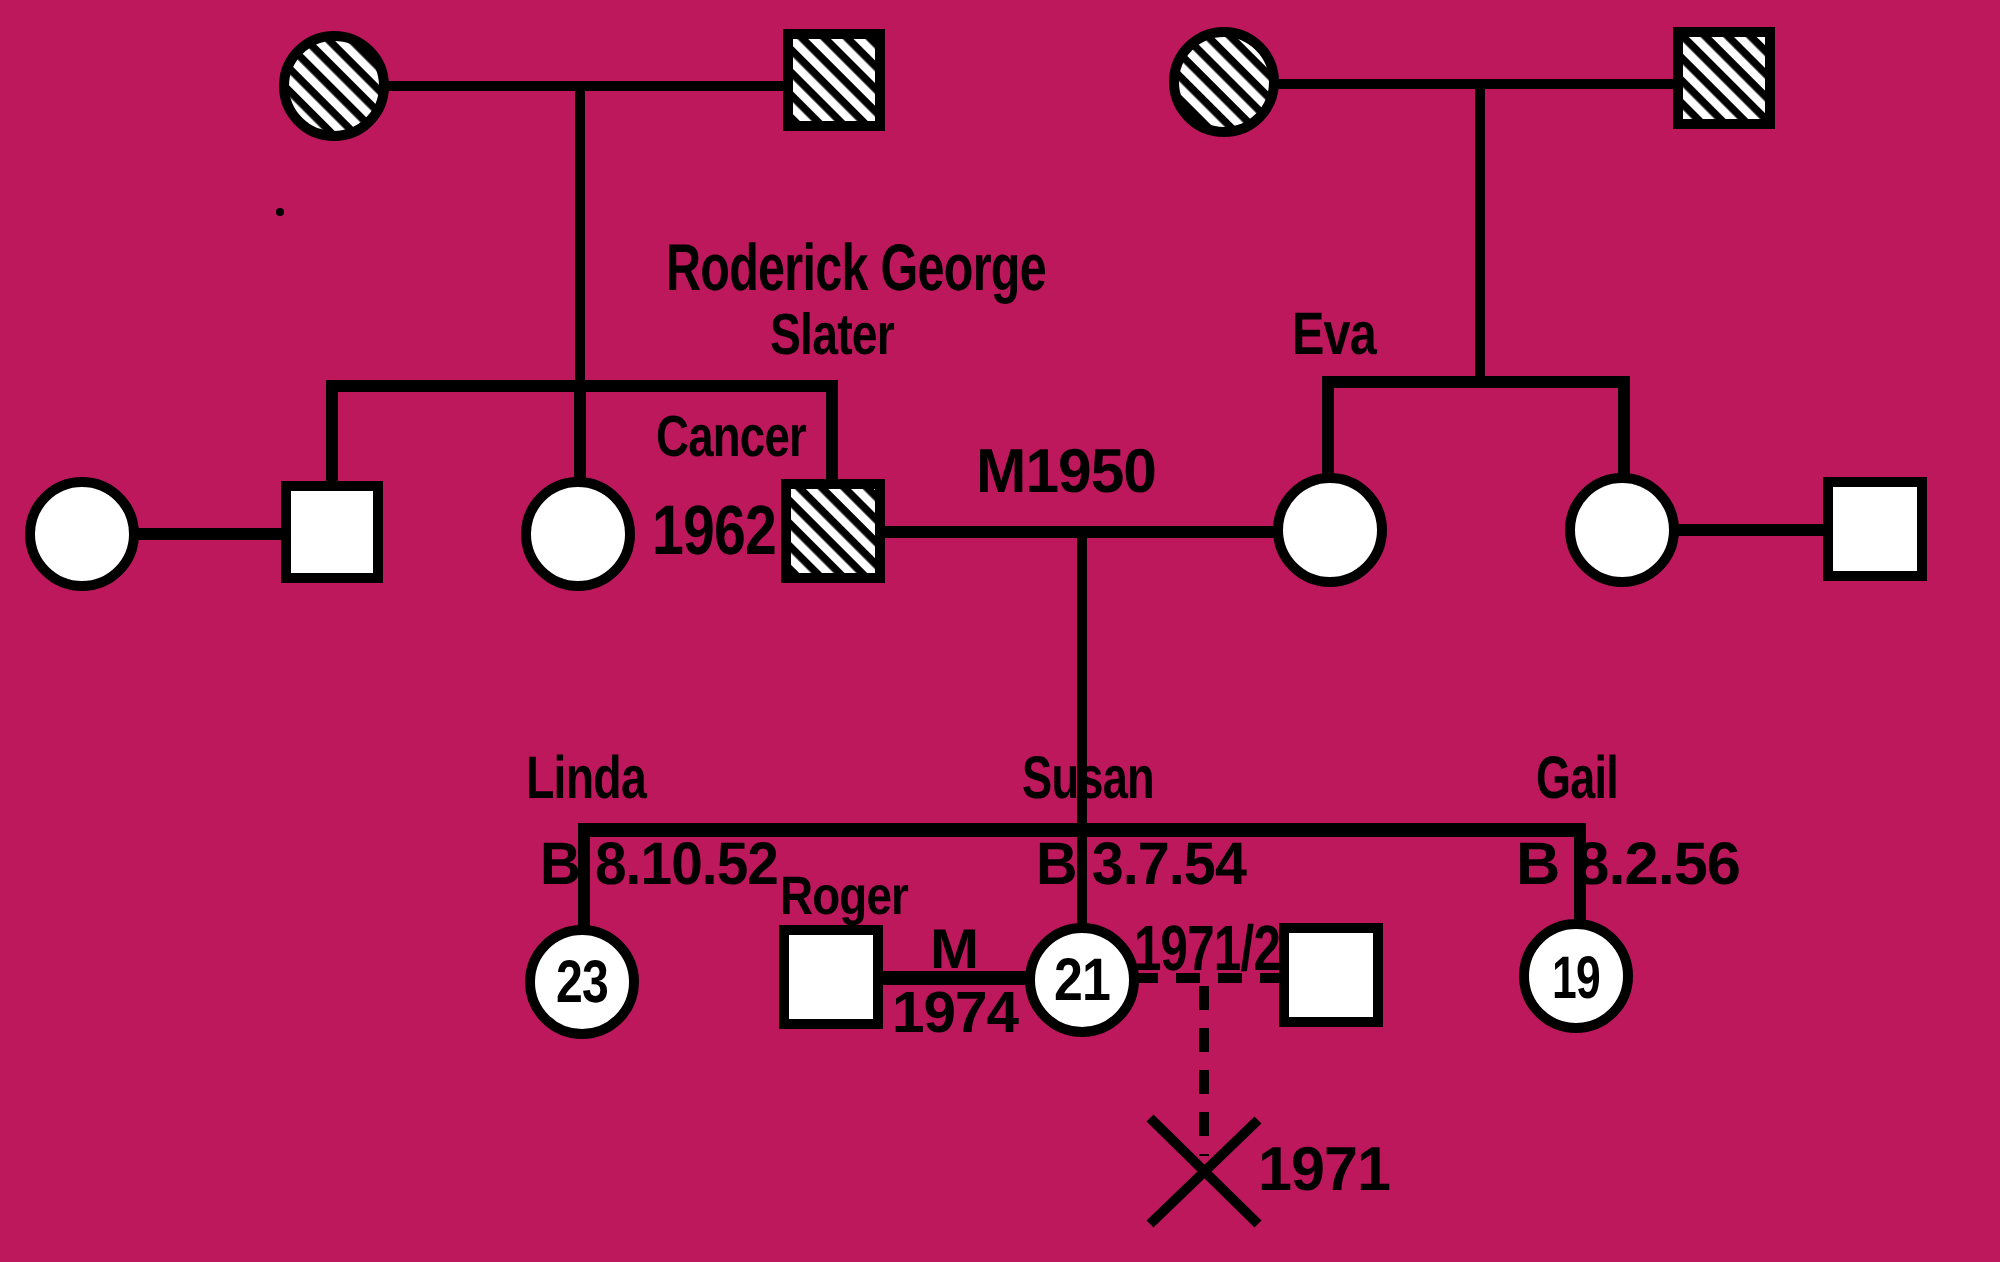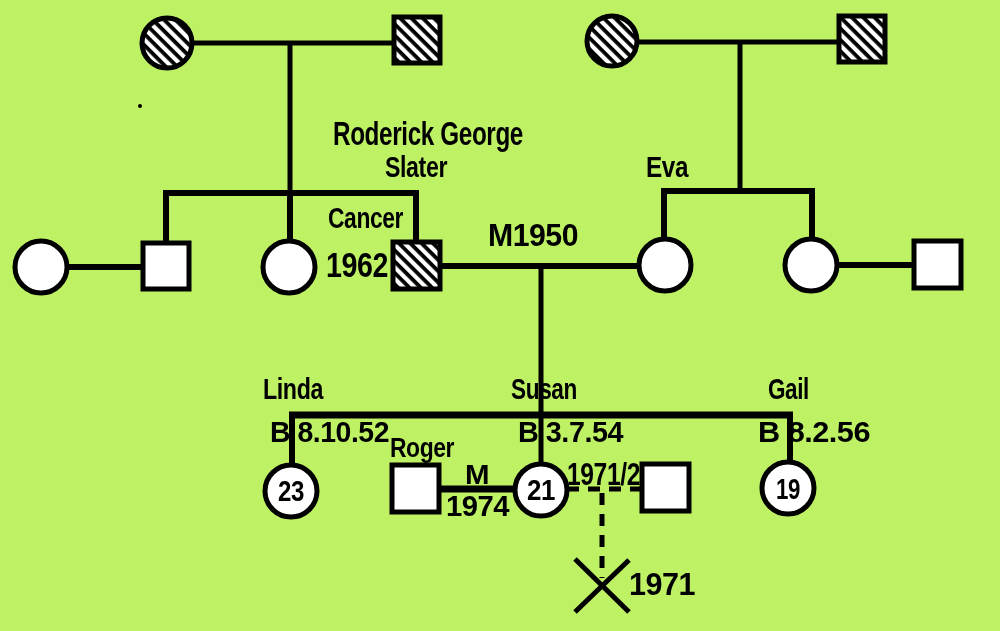--- a/index.html
+++ b/index.html
@@ -1,20 +1,20 @@
 <!DOCTYPE html>
 <html><head>
 <meta charset="utf-8">
 <style>
   html, body { margin: 0; padding: 0; background: #ffffff; }
   .stage {
     position: relative;
     width: 1000px;
     height: 631px;
-    background: #bef264;
+    background: #be185d;
     overflow: hidden;
   }
   svg { display: block; }
   .lbl {
     font-family: "Liberation Sans", "DejaVu Sans", sans-serif;
     font-weight: 700;
     fill: #000000;
     letter-spacing: -0.5px;
   }
   .shape { stroke: #000000; stroke-width: 5; }

